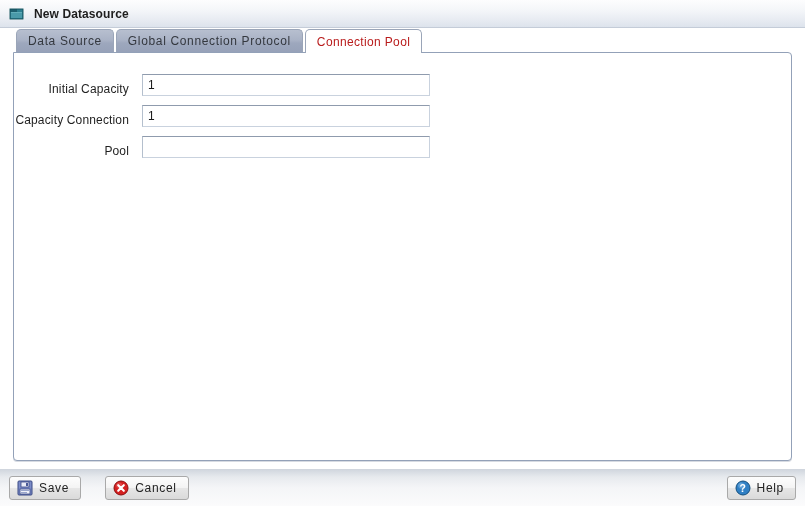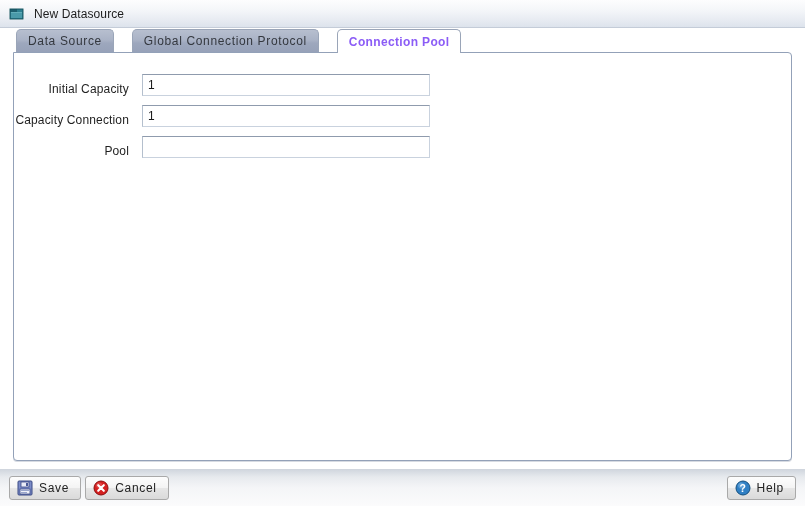--- a/index.html
+++ b/index.html
@@ -42,21 +42,21 @@
   .titlebar .title-icon {
     width: 16px;
     height: 14px;
     position: relative;
     margin-right: 9px;
     flex: 0 0 16px;
   }
   .folder-svg { display: block; }
   .titlebar .title-text {
     font-size: 12px;
-    font-weight: normal;
+    font-weight: bold;
     color: #1d1d1d;
     letter-spacing: 0.1px;
     line-height: 14px;
   }
 
   
   .tabstrip {
     position: relative;
     flex: 0 0 24px;
     height: 24px;
@@ -71,35 +71,35 @@
     height: 23px;
     box-sizing: border-box;
     padding: 0 11px;
     display: flex;
     align-items: center;
     justify-content: flex-start;
     font-size: 12px;
     border: 1px solid #9aa5b8;
     border-bottom: none;
     border-radius: 5px 5px 0 0;
-    margin-right: 18px;
+    margin-right: 2px;
     cursor: default;
     white-space: nowrap;
     position: relative;
   }
   .tab.inactive {
     background: linear-gradient(to bottom, #b7bfcf 0%, #aab3c6 45%, #9da7bd 60%, #97a2b9 100%);
     color: #34383f;
     letter-spacing: 0.65px;
     top: 0px;
   }
   .tab.active {
     background: #ffffff;
-    color: #8b5cf6;
-    font-weight: bold;
+    color: #b91c1c;
+    font-weight: normal;
     letter-spacing: 0.35px;
     border-color: #9aa5b8;
     z-index: 4;
     height: 24px;
     margin-bottom: -1px;
   }
 
   
   .content-wrap {
     flex: 1 1 auto;
@@ -158,21 +158,21 @@
   .buttonbar {
     flex: 0 0 37px;
     height: 37px;
     position: relative;
     background: linear-gradient(to bottom, #cfd5dd 0%, #e7eaee 22%, #f4f5f7 50%, #fbfbfc 100%);
     display: flex;
     align-items: center;
     padding: 0 9px;
     box-sizing: border-box;
   }
-  .btnbar-left { display: flex; gap: 4px; }
+  .btnbar-left { display: flex; gap: 24px; }
   .btnbar-spacer { flex: 1 1 auto; }
 
   .btn {
     height: 24px;
     box-sizing: border-box;
     display: inline-flex;
     align-items: center;
     gap: 6px;
     padding: 0 11px 0 7px;
     border: 1px solid #a9a9a9;

